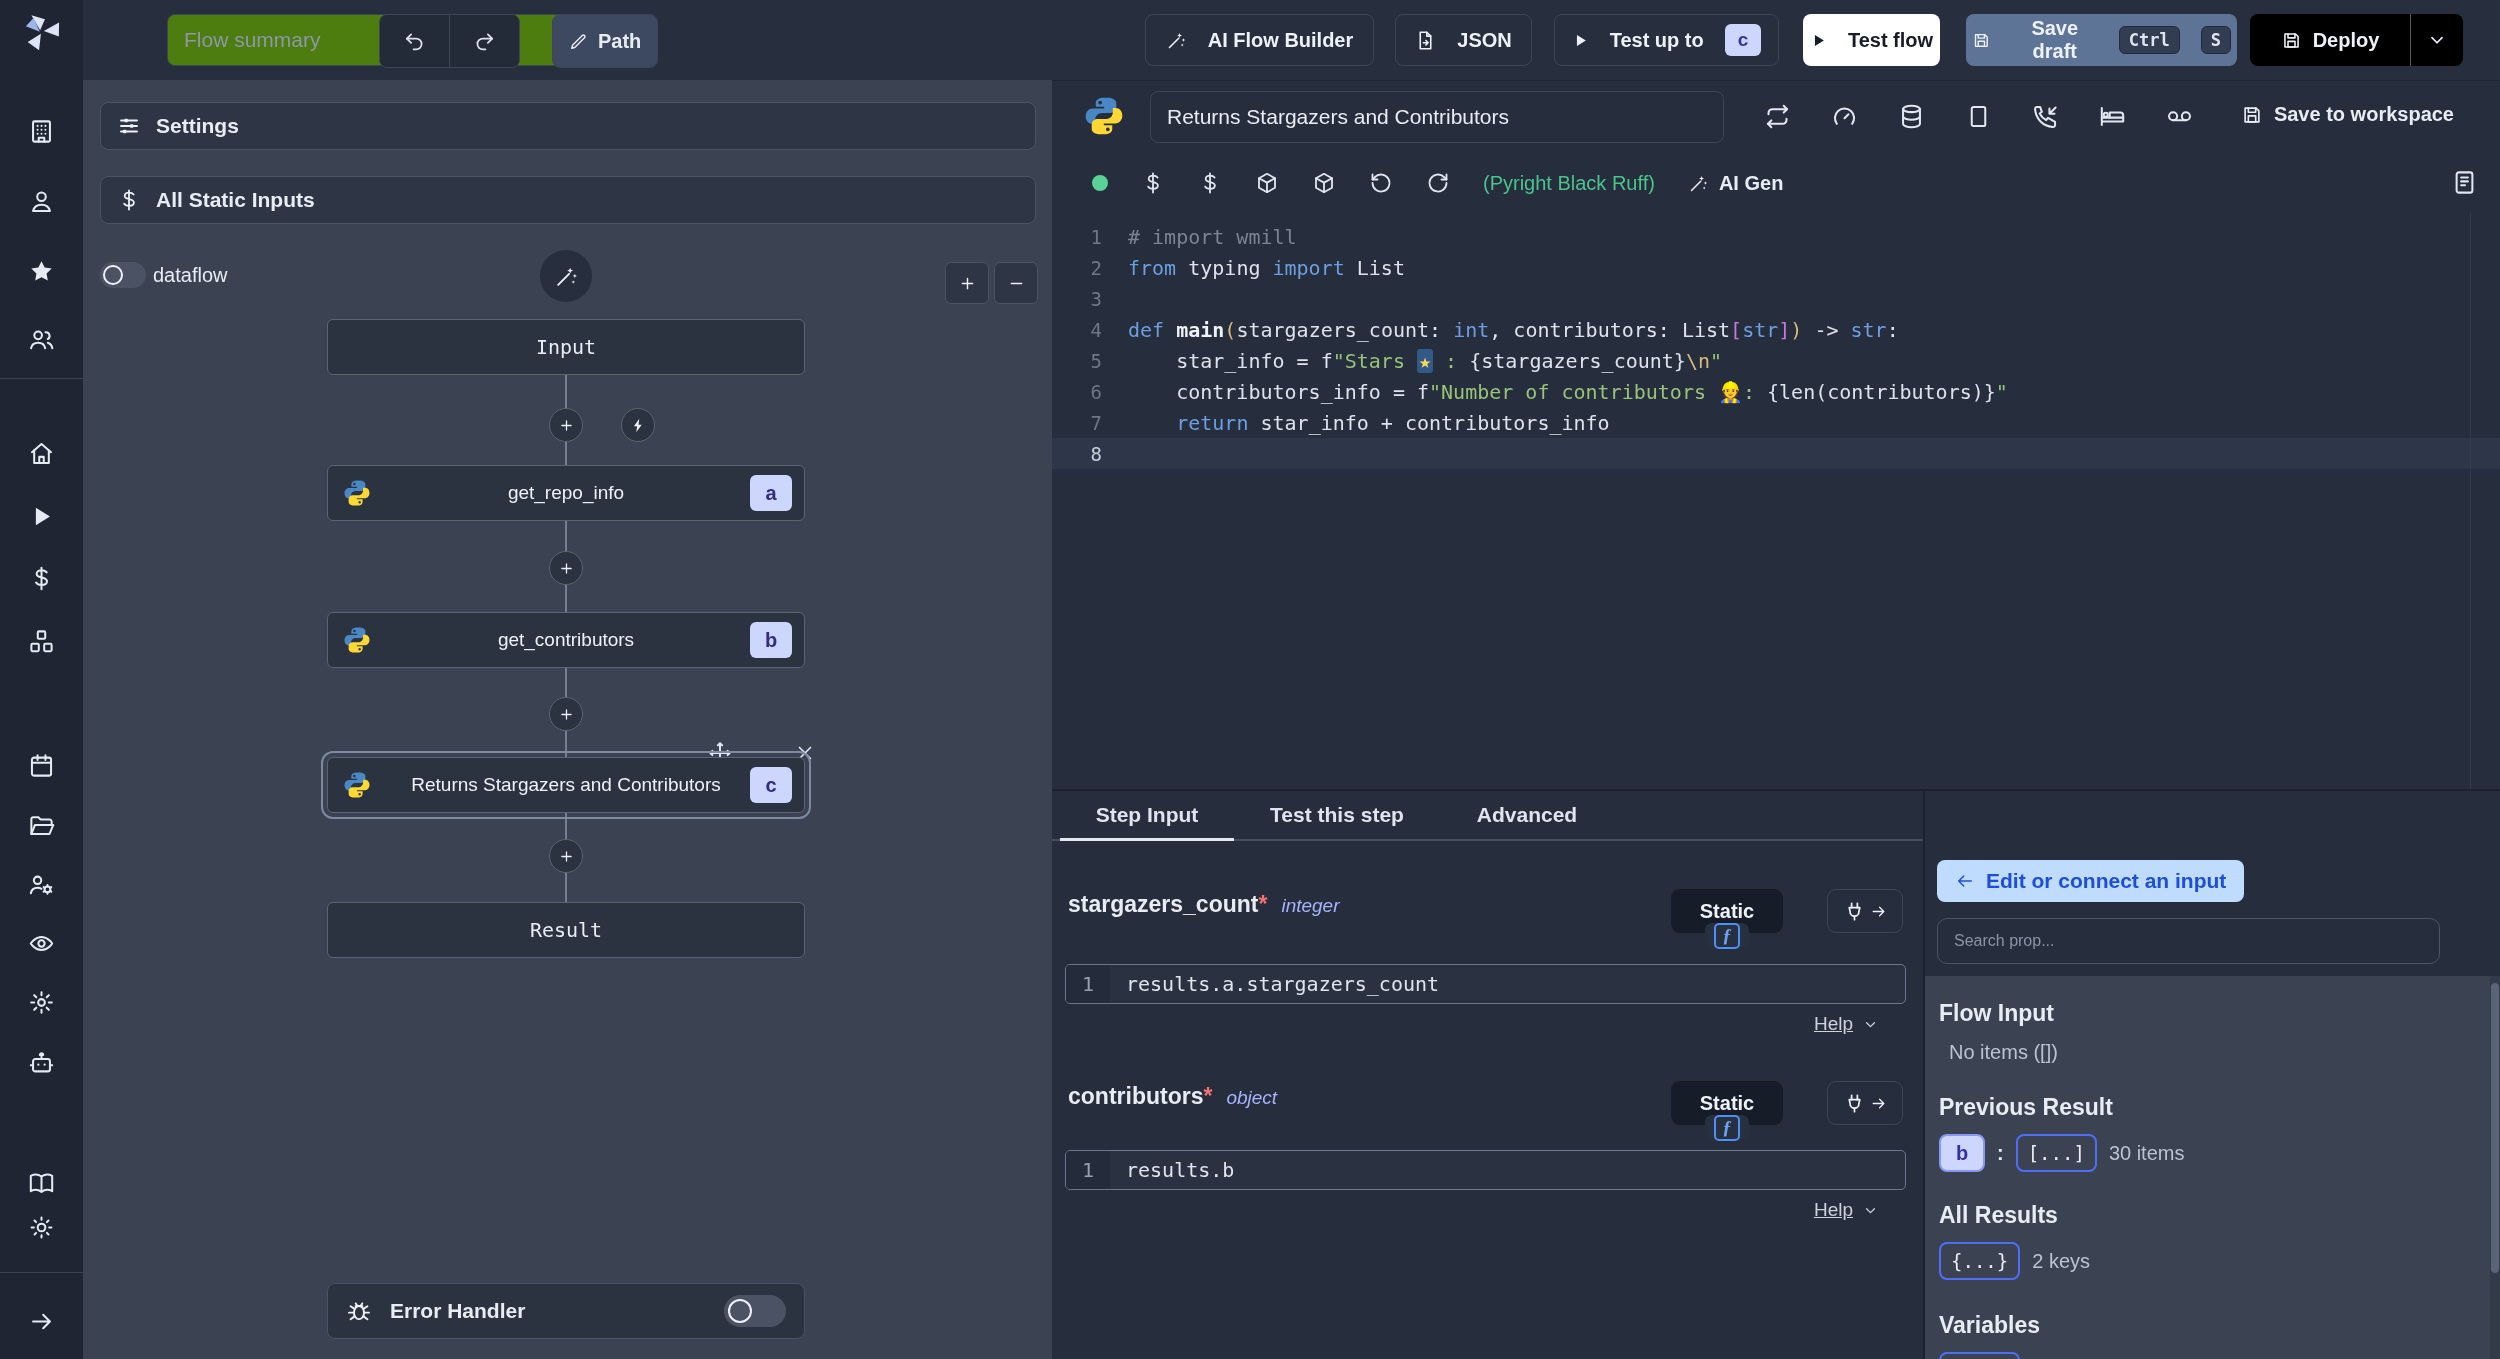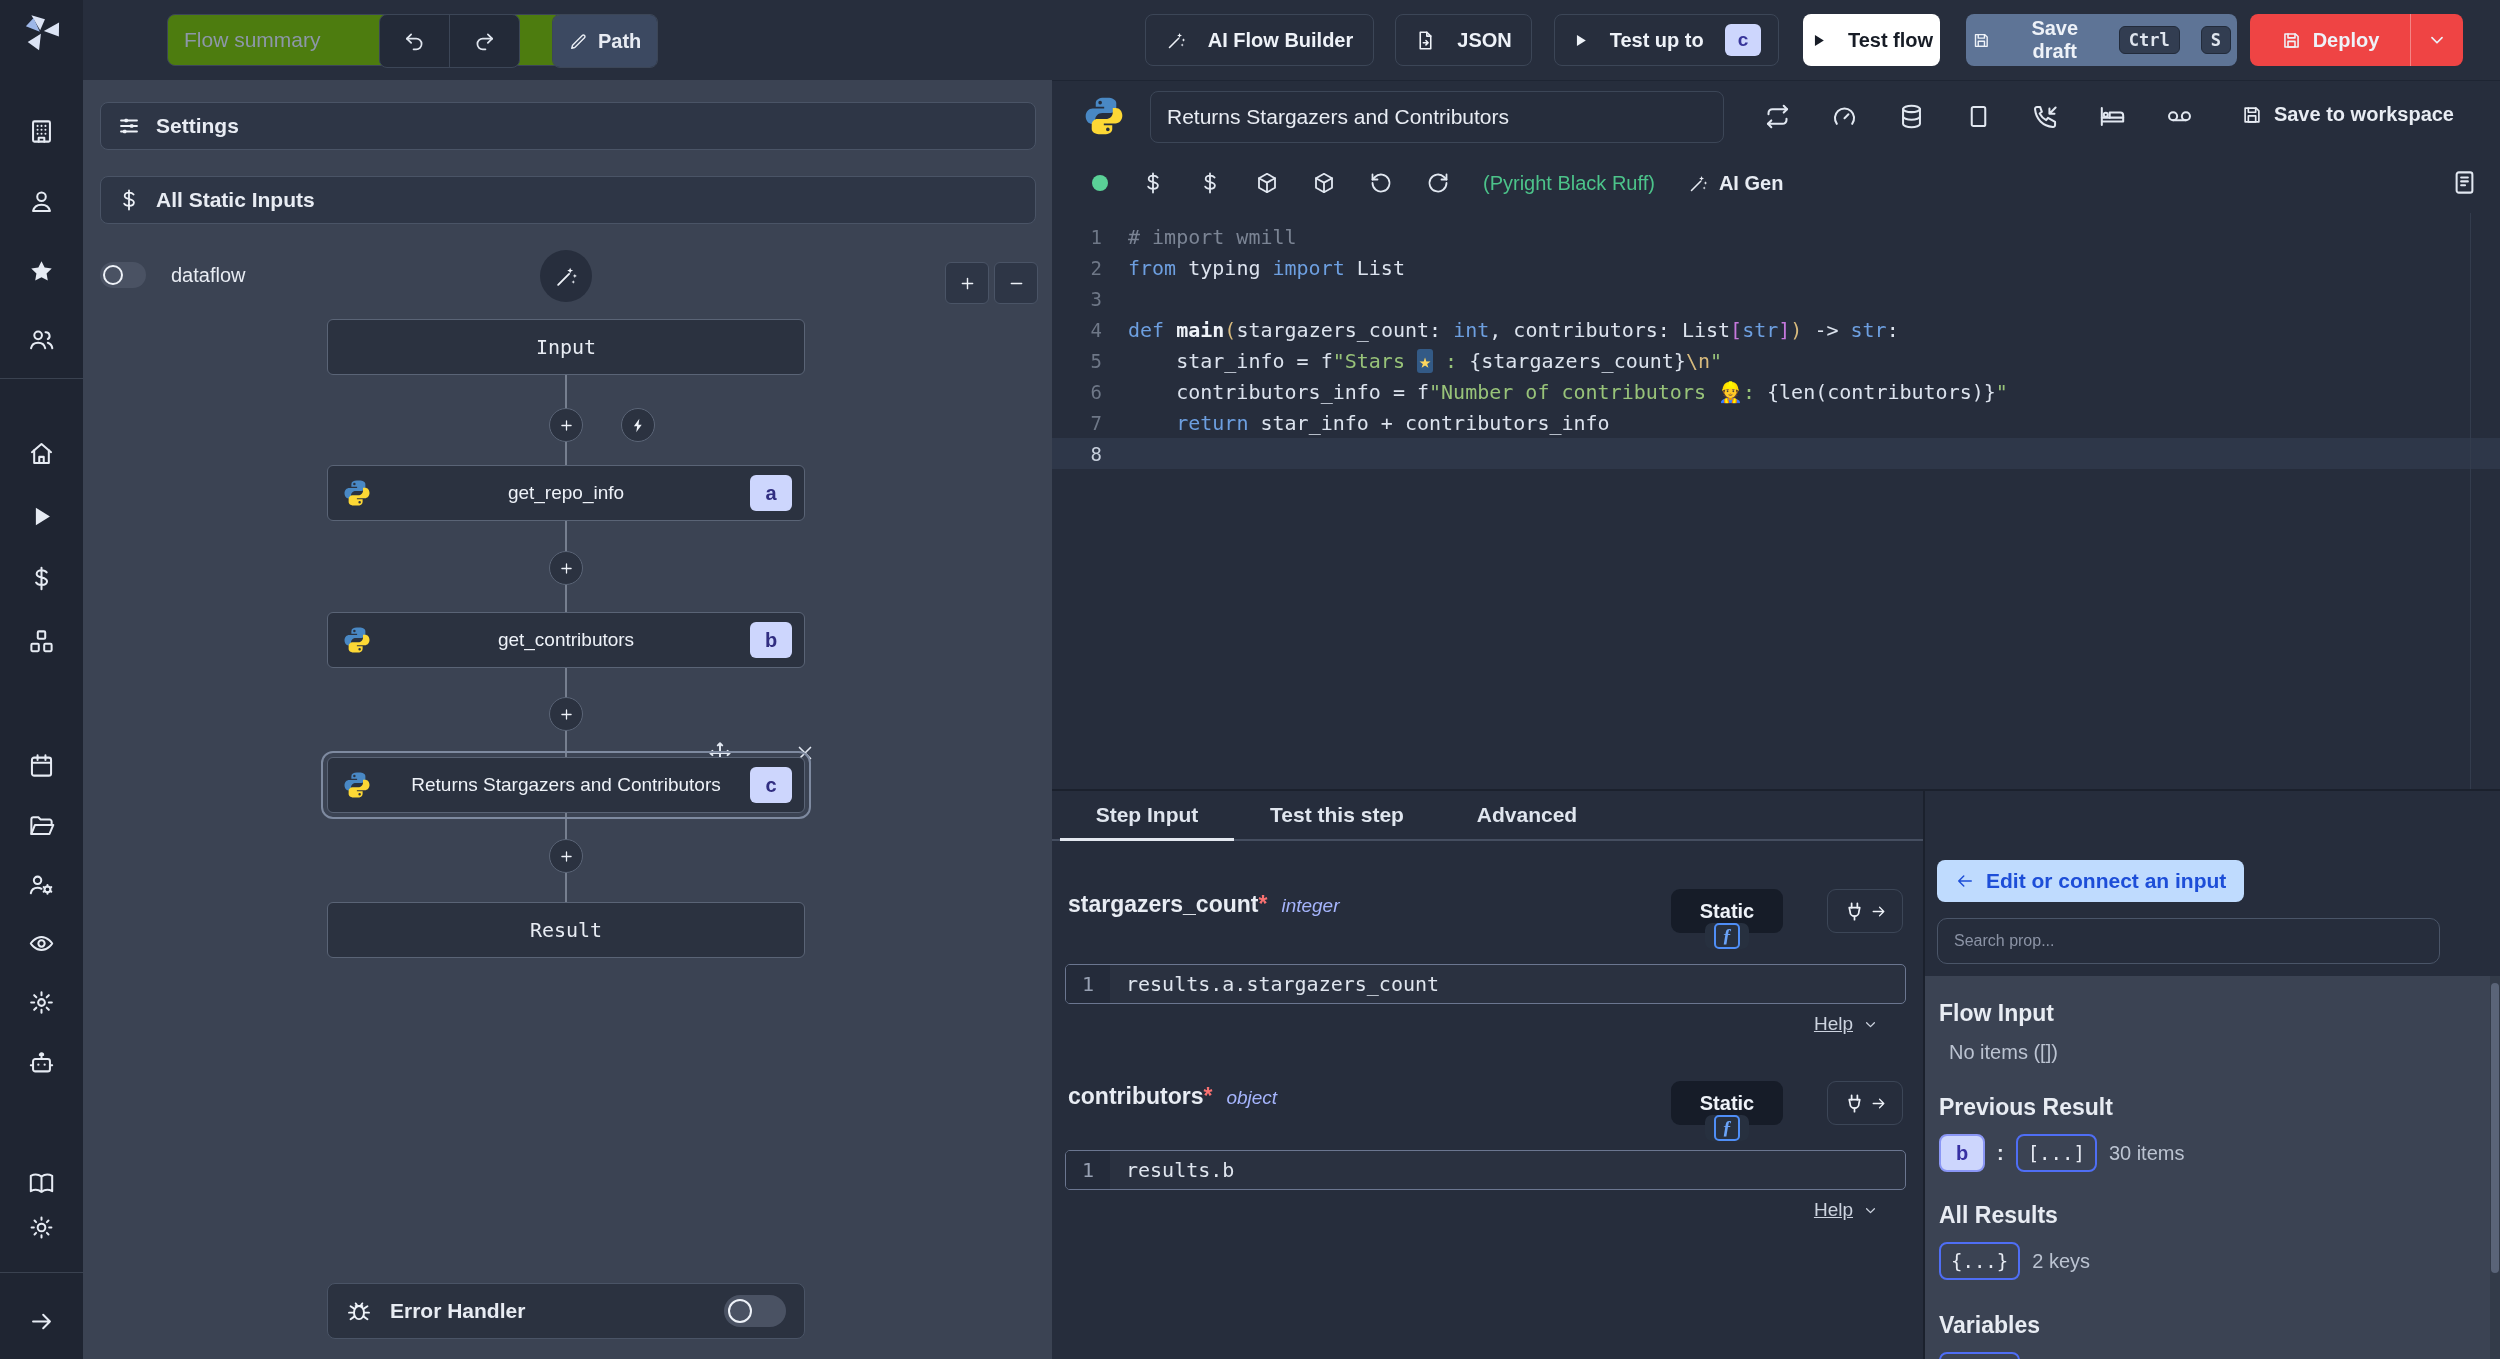--- a/index.html
+++ b/index.html
@@ -25,37 +25,37 @@
   .path-left{display:flex;align-items:center;gap:10px;background:#3c4961;padding:0 16px;font-weight:bold;font-size:20px;}
   .path-left .icon{width:19px;height:19px;color:#e8ecf3;}
   .path-value{display:flex;align-items:center;padding:0 18px;font-family:"DejaVu Sans Mono",monospace;font-size:20px;}
   .btn{position:absolute;top:14px;height:52px;display:flex;align-items:center;justify-content:center;gap:21px;border:1px solid #3c4657;border-radius:8px;font-size:20px;font-weight:600;background:transparent;color:#eef2f8;box-sizing:border-box;cursor:pointer;}
   .btn .icon{width:21px;height:21px;}
   #btn-ai{left:1062px;width:229px;}
   #btn-json{left:1312px;width:137px;}
   #btn-testup{left:1471px;width:225px;}
   #btn-testflow{left:1720px;width:137px;background:#ffffff;color:#171c26;border:none;font-weight:700;}
   #btn-save{left:1883px;width:271px;background:#5e7496;border:none;}
-  #btn-deploy{left:2167px;width:213px;background:#ef4444;border:none;padding:0;gap:0;}
+  #btn-deploy{left:2167px;width:213px;background:#000000;border:none;padding:0;gap:0;}
   .dep-main{flex:1;display:flex;align-items:center;justify-content:center;gap:11px;height:100%;}
   .dep-chev{width:52px;height:100%;display:flex;align-items:center;justify-content:center;border-left:1px solid rgba(255,255,255,.35);}
   .dep-chev .icon{width:22px;height:22px;}
   .badge-lav{background:#cdd6fd;color:#37349a;font-weight:700;border-radius:6px;padding:5px 13px;font-size:19px;}
   .kbd{background:#323d51;border:1px solid #222b3b;border-radius:6px;font-family:"DejaVu Sans Mono",monospace;font-size:17px;padding:3px 9px;color:#dfe5ee;}
 
   
   .flow-panel{position:absolute;left:83px;top:80px;width:969px;height:1279px;background:#3b4353;}
   .card{position:absolute;left:17px;width:936px;height:48px;background:#2e3646;border:1px solid #4a5466;border-radius:8px;display:flex;align-items:center;gap:15px;padding:0 16px;box-sizing:border-box;font-weight:700;font-size:21px;cursor:pointer;}
   .card .icon{width:24px;height:24px;color:#eef2f8;}
   #card-settings{top:22px;}
   #card-static{top:96px;}
   .toggle{width:46px;height:26px;border-radius:13px;background:#4a5263;position:relative;cursor:pointer;}
   .toggle .knob{position:absolute;left:3px;top:3px;width:20px;height:20px;border-radius:50%;border:2px solid #eef2f8;box-sizing:border-box;}
   .df-toggle{position:absolute;left:17px;top:182px;}
-  .df-label{position:absolute;left:88px;top:184px;font-size:20px;}
+  .df-label{position:absolute;left:70px;top:184px;font-size:20px;}
   .wand-btn{position:absolute;left:457px;top:170px;width:52px;height:52px;border-radius:50%;background:#272e3d;display:flex;align-items:center;justify-content:center;color:#eef2f8;cursor:pointer;}
   .wand-btn .icon{width:25px;height:25px;}
   .zoom-btn{position:absolute;top:182px;width:42px;height:40px;border:1px solid #4a5466;border-radius:6px;background:#2e3646;display:flex;align-items:center;justify-content:center;color:#eef2f8;cursor:pointer;}
   .zoom-btn .icon{width:19px;height:19px;}
   #zoom-in{left:862px;} #zoom-out{left:911px;}
   .vline{position:absolute;left:482px;top:295px;width:2px;height:527px;background:#8b93a3;opacity:.75;}
   .gnode{position:absolute;left:244px;width:478px;height:56px;background:#2b3240;border:1.4px solid #5a6476;border-radius:6px;display:flex;align-items:center;justify-content:center;box-sizing:border-box;cursor:pointer;}
   .gnode.mono{font-family:"DejaVu Sans Mono",monospace;font-size:20px;}
   #node-input{top:239px;} #node-a{top:385px;} #node-b{top:532px;}
   #node-c{top:677px;outline:2.5px solid #7e8aa0;outline-offset:4px;}

